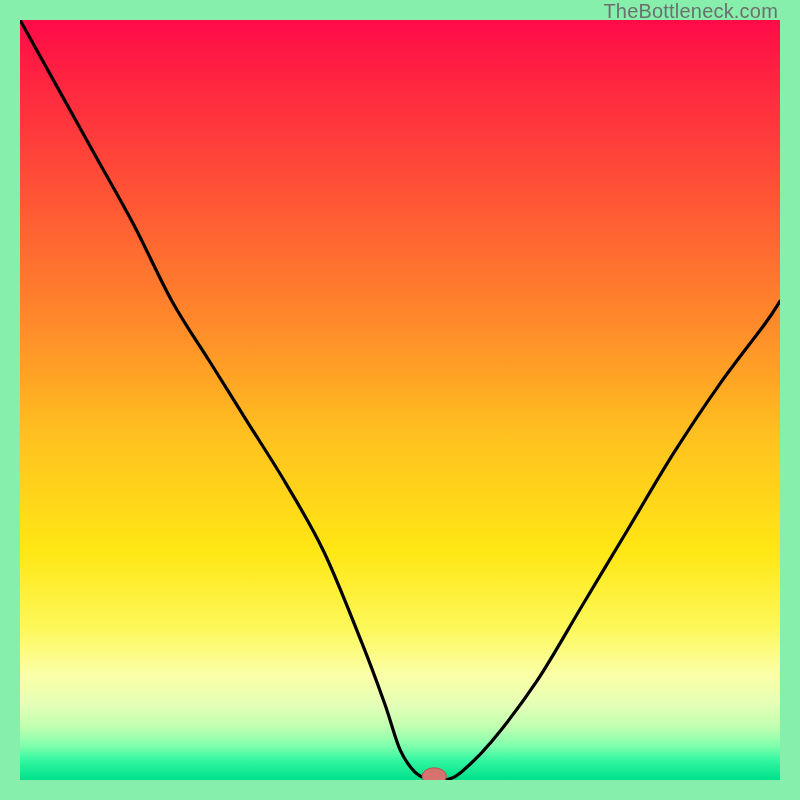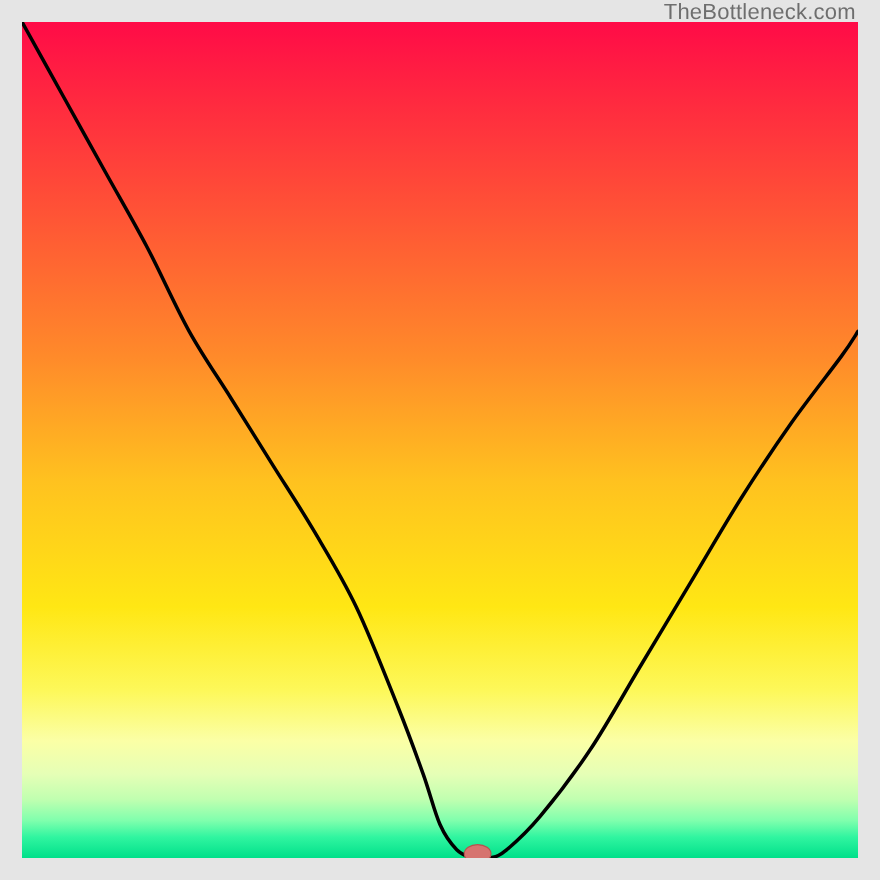--- a/index.html
+++ b/index.html
@@ -9,21 +9,21 @@
     height: 800px;
     background: #000;
     overflow: hidden;
   }
   .frame {
     position: absolute;
     left: 0;
     top: 0;
     width: 800px;
     height: 800px;
-    background: #e5e5e5;
+    background: #86efac;
   }
   .plot {
     position: absolute;
     left: 20px;
     top: 20px;
     width: 760px;
     height: 760px;
   }
   .watermark {
     position: absolute;

